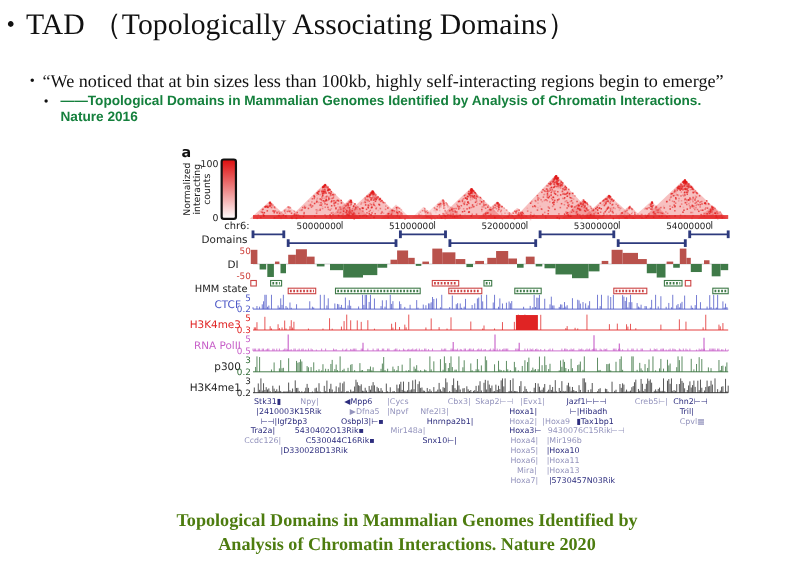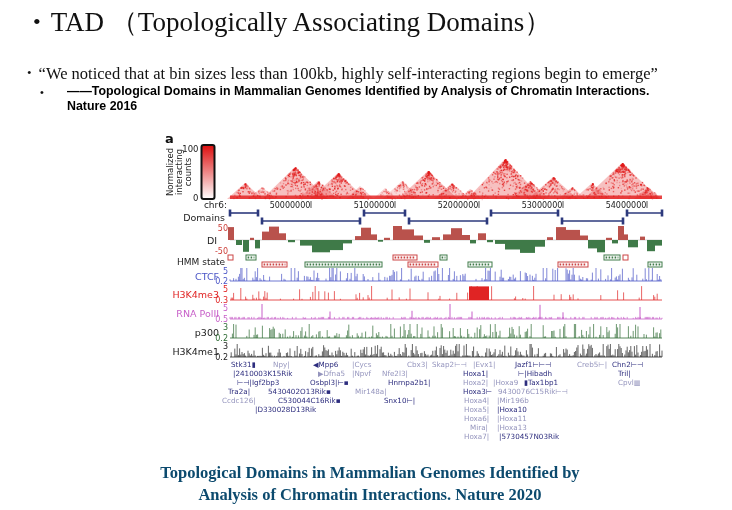--- a/index.html
+++ b/index.html
@@ -1,35 +1,35 @@
 <!DOCTYPE html>
 <html><head>
 <meta charset="utf-8">
 <style>
   html,body{margin:0;padding:0;}
   body{
     width:732px;height:510px;position:relative;background:#ffffff;
     font-family:"Liberation Serif","DejaVu Serif",serif;color:#111;
     overflow:hidden;
   }
-  .title-row{position:absolute;left:6px;top:4px;font-size:27px;white-space:nowrap;margin-left:27px;}
+  .title-row{position:absolute;left:6px;top:4px;font-size:27px;white-space:nowrap;}
   .title-row .t-bullet{font-size:22px;vertical-align:2px;margin-right:10px;}
   .quote-row{position:absolute;left:27px;top:64px;font-size:16.5px;white-space:nowrap;}
   .quote-row .q-bullet{font-size:13px;vertical-align:2px;margin-right:7px;}
   .cite-bullet{position:absolute;left:40px;top:86px;font-size:11px;font-family:"Liberation Sans","DejaVu Sans",sans-serif;}
   .cite-text{
-    position:absolute;left:67px;top:84px;width:612px;
+    position:absolute;left:55px;top:84px;width:612px;
     font-family:"Liberation Sans","DejaVu Sans",sans-serif;
-    font-weight:bold;font-size:12.4px;line-height:1.18;color:#000000;
+    font-weight:bold;font-size:12.4px;line-height:1.18;color:#15803d;
   }
   .figure{position:absolute;left:163px;top:131px;width:545px;height:326px;}
   .figure svg{position:absolute;left:0;top:0;}
   .caption{
     position:absolute;left:120px;top:462px;width:500px;text-align:center;
-    font-weight:bold;font-size:16.5px;line-height:1.32;color:#0c4a6e;
+    font-weight:bold;font-size:16.5px;line-height:1.32;color:#4d7c0f;
   }
 </style>
 </head>
 <body>
 
 <div class="title-row">
   <span class="t-bullet">•</span><span>TAD （Topologically Associating Domains）</span>
 </div>
 
 <div class="quote-row">

